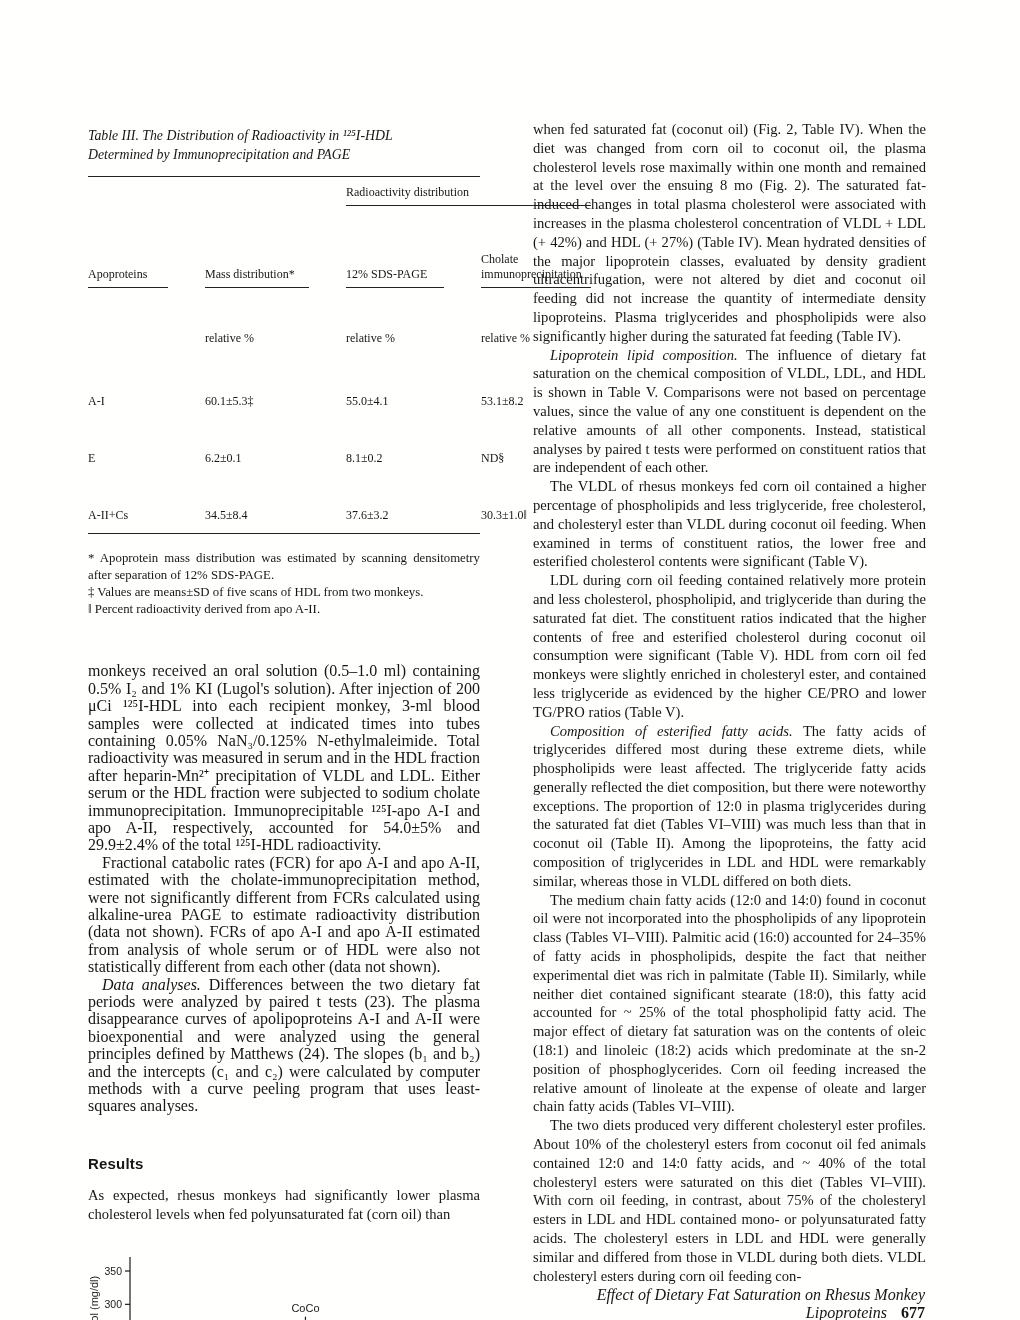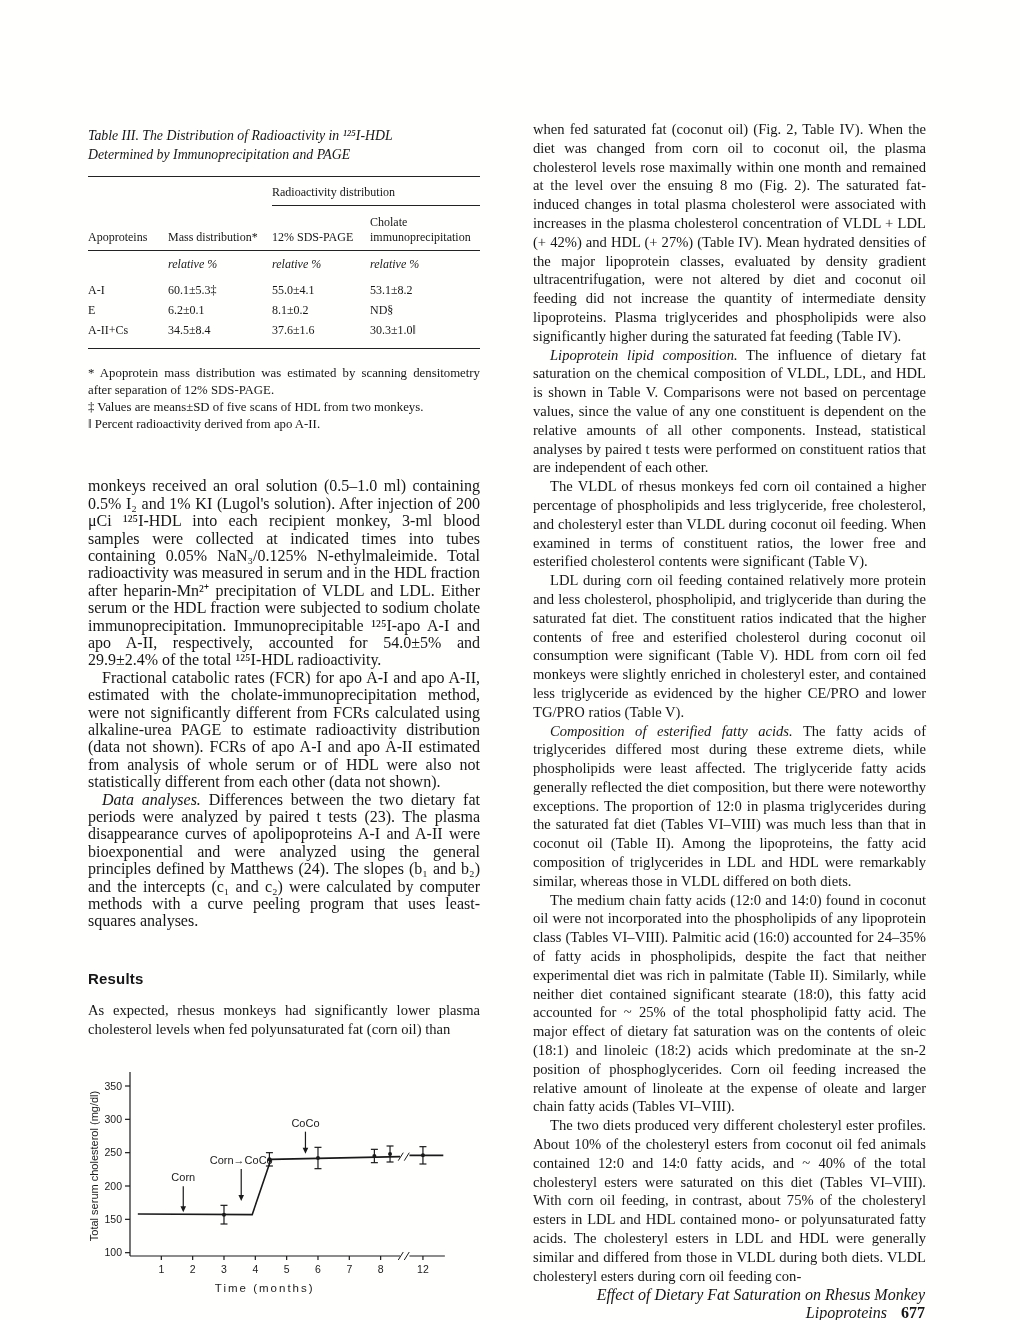--- a/index.html
+++ b/index.html
@@ -13,25 +13,25 @@
   p { margin:0; }
   .body-text { font-size:14.6px; line-height:18.8px; text-align:justify; }
   .small     { font-size:16px; line-height:17.4px; text-align:justify; }
   .ind  { text-indent:17px; }
   .ind-s{ text-indent:14px; }
   .lead { font-style:italic; }
 
   
   .tbl-title { font-style:italic; font-size:13.8px; line-height:19px; margin-bottom:12px; }
   .t3 { font-size:12px; line-height:15px; border-top:1.4px solid #222; border-bottom:1.2px solid #222; padding-bottom:7px; margin-bottom:16px; }
-  .t3-grid { display:grid; grid-template-columns:80px 104px 98px 110px; }
+  .t3-grid { display:grid; grid-template-columns:80px 104px 98px 110px;gap:37px; }
   .t3-spacer  { grid-column:1/3; }
   .t3-spanner { grid-column:3/5; padding:8px 0 5px 0; border-bottom:1px solid #222; }
   .t3-h { align-self:end; padding:9px 4px 5px 0; border-bottom:1px solid #222; }
-  .t3-unit { font-style:italic; padding:6px 0 3px 0; }
+  .t3-unit { padding:6px 0 3px 0; }
   .t3-cell { padding:2.5px 4px 2.5px 0; }
   .t3-first { padding-top:8px; }
 
   .fnotes { margin-bottom:44px; }
   .fnote { font-size:12.8px; line-height:17.2px; text-align:justify; }
 
   .results-h { font-family:"Liberation Sans", sans-serif; font-weight:bold; font-size:15px; margin-top:40px; letter-spacing:.2px; }
   .results-p { margin-top:14px; }
 
   .figure-wrap { margin-top:26px; }
@@ -75,21 +75,21 @@
         <div class="t3-cell t3-first">55.0±4.1</div>
         <div class="t3-cell t3-first">53.1±8.2</div>
 
         <div class="t3-cell">E</div>
         <div class="t3-cell">6.2±0.1</div>
         <div class="t3-cell">8.1±0.2</div>
         <div class="t3-cell">ND§</div>
 
         <div class="t3-cell">A-II+Cs</div>
         <div class="t3-cell">34.5±8.4</div>
-        <div class="t3-cell">37.6±1.6</div>
+        <div class="t3-cell">37.6±3.2</div>
         <div class="t3-cell">30.3±1.0‖</div>
       </div>
     </div>
 
     <div class="fnotes">
       <div class="fnote">* Apoprotein mass distribution was estimated by scanning densitometry after separation of 12% SDS-PAGE.</div>
       <div class="fnote">‡ Values are means±SD of five scans of HDL from two monkeys.</div>
       <div class="fnote">‖ Percent radioactivity derived from apo A-II.</div>
     </div>
 

